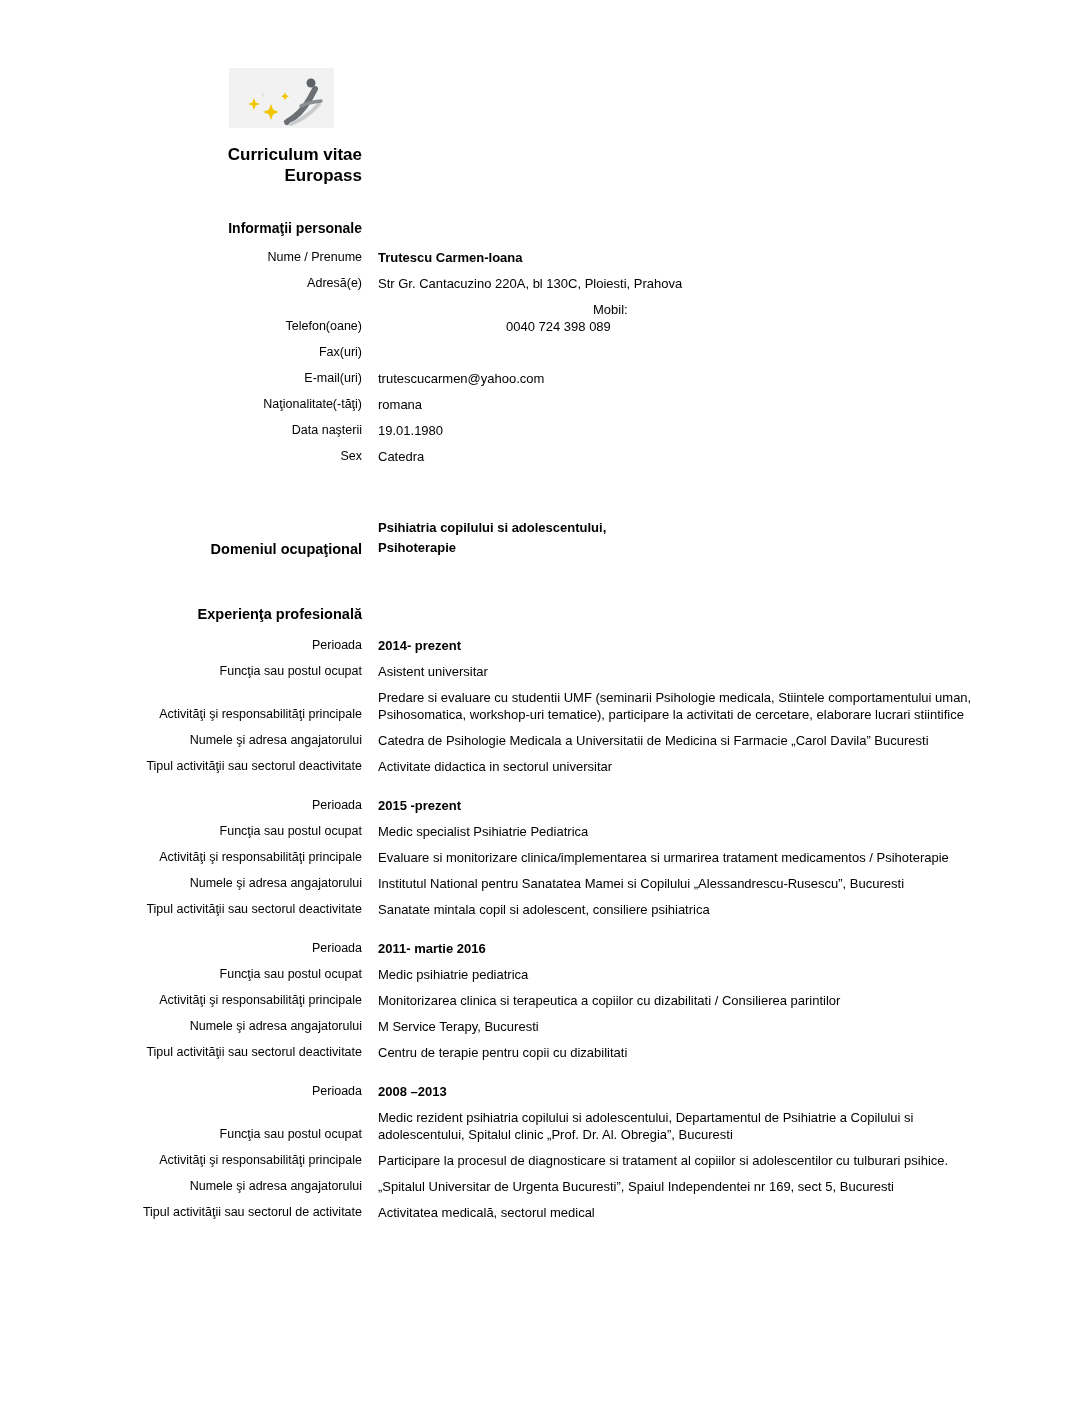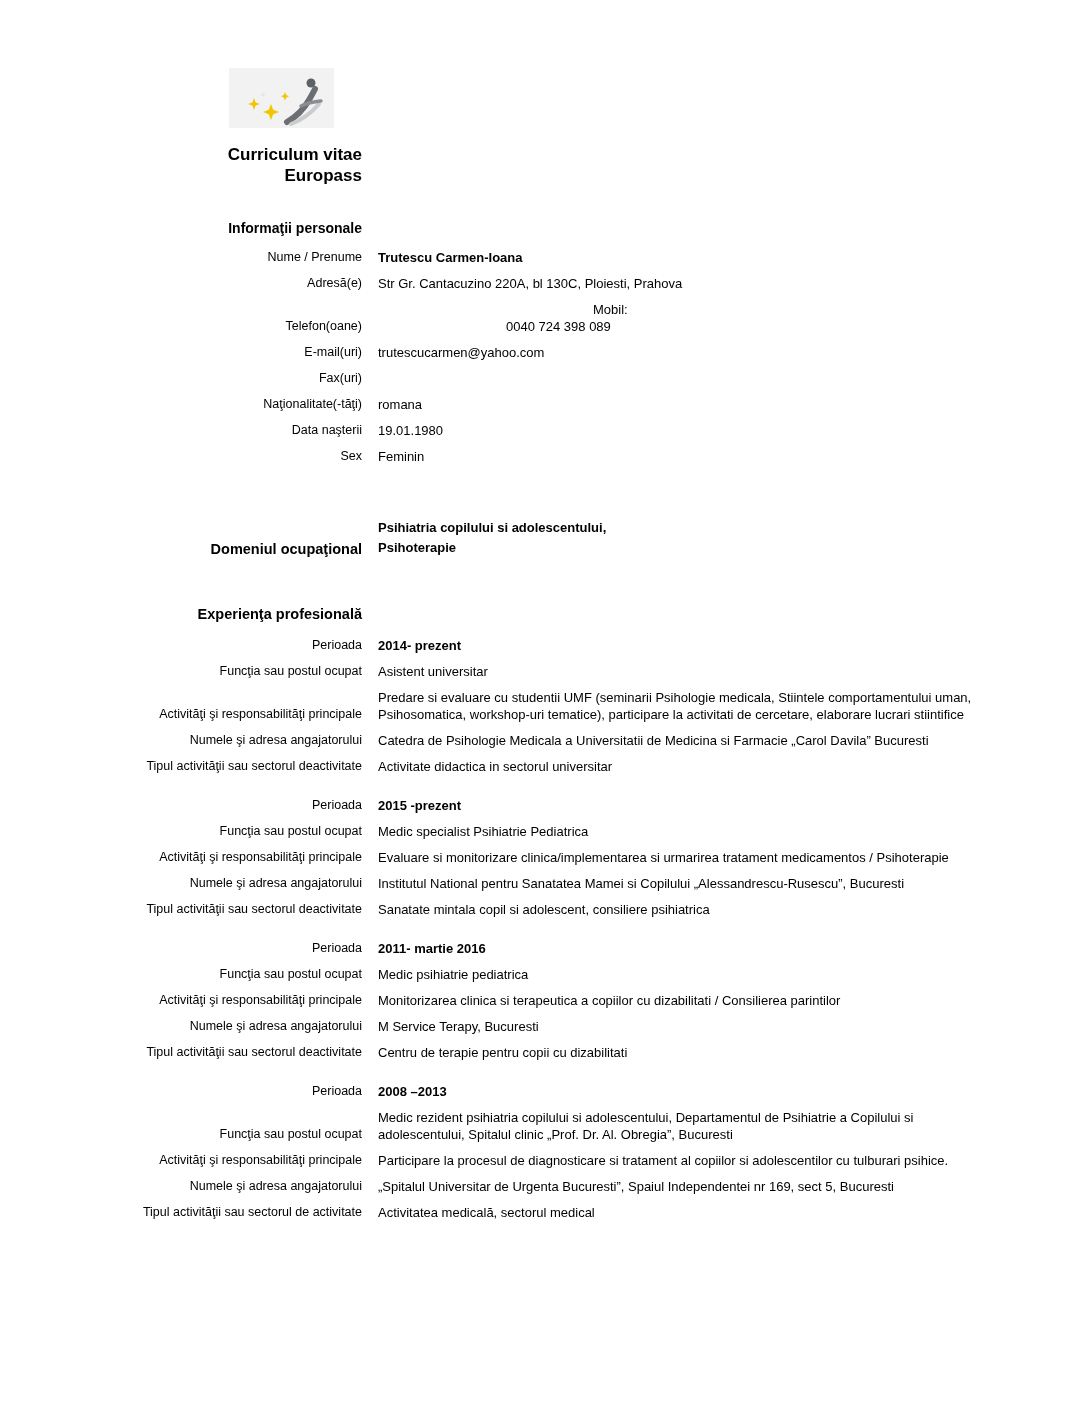--- a/index.html
+++ b/index.html
@@ -91,42 +91,42 @@
 
   <div class="row">
     <div class="label">Telefon(oane)</div>
     <div class="value phone-row">
       <span class="mobil-label">Mobil:</span>
       <span class="mobil-value">0040 724 398 089</span>
     </div>
   </div>
 
   <div class="row">
+    <div class="label">Fax(uri)</div>
+    <div class="value empty-value"></div>
+  </div>
+
+  <div class="row">
     <div class="label">E-mail(uri)</div>
     <div class="value">trutescucarmen@yahoo.com</div>
   </div>
 
   <div class="row">
-    <div class="label">Fax(uri)</div>
-    <div class="value empty-value"></div>
-  </div>
-
-  <div class="row">
     <div class="label">Naţionalitate(-tăţi)</div>
     <div class="value">romana</div>
   </div>
 
   <div class="row">
     <div class="label">Data naşterii</div>
     <div class="value">19.01.1980</div>
   </div>
 
   <div class="row">
     <div class="label">Sex</div>
-    <div class="value">Feminin</div>
+    <div class="value">Catedra</div>
   </div>
 
   <div class="row domain-row">
     <div class="label big-label">Domeniul ocupaţional</div>
     <div class="value domain-value">
       <div>Psihiatria copilului si adolescentului,</div>
       <div>Psihoterapie</div>
     </div>
   </div>
 

